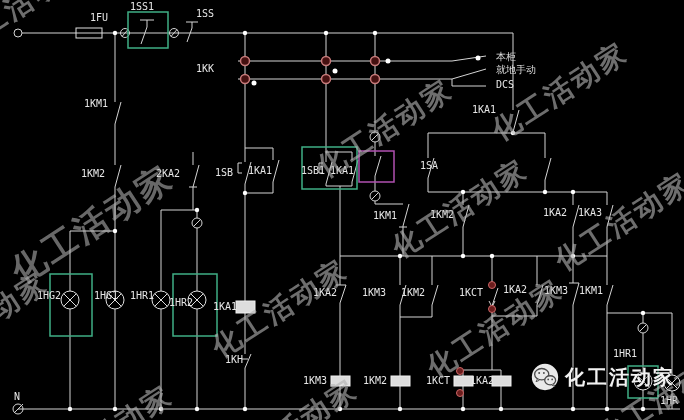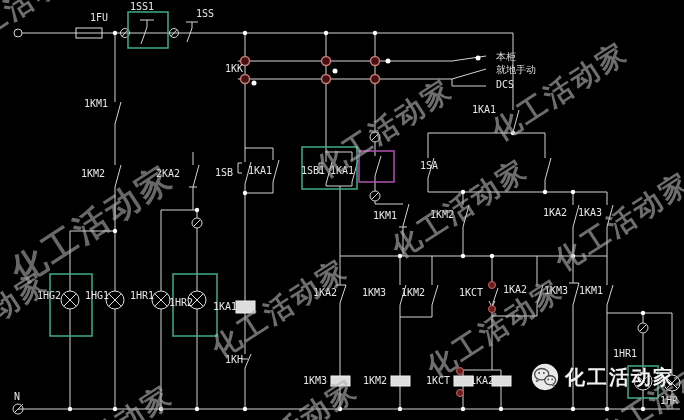--- a/index.html
+++ b/index.html
@@ -184,39 +184,39 @@
       <circle cx="254" cy="83" r="2.5"></circle>
         <circle cx="335" cy="71" r="2.5"></circle>
         <circle cx="388" cy="61" r="2.5"></circle>
         <circle cx="478" cy="58" r="2.5"></circle>
     </g>
   </svg>
 
   <span class="lbl" style="left:90px;top:13px">1FU</span>
   <span class="lbl" style="left:130px;top:2px">1SS1</span>
   <span class="lbl" style="left:196px;top:9px">1SS</span>
-  <span class="lbl" style="left:225px;top:64px">1KK</span>
+  <span class="lbl" style="left:196px;top:64px">1KK</span>
   <span class="lbl cn" style="left:496px;top:52px">本柜</span>
   <span class="lbl cn" style="left:496px;top:65px">就地手动</span>
   <span class="lbl" style="left:496px;top:80px">DCS</span>
   <span class="lbl" style="left:472px;top:105px">1KA1</span>
   <span class="lbl" style="left:84px;top:99px">1KM1</span>
   <span class="lbl" style="left:81px;top:169px">1KM2</span>
   <span class="lbl" style="left:156px;top:169px">2KA2</span>
   <span class="lbl" style="left:215px;top:168px">1SB</span>
   <span class="lbl" style="left:248px;top:166px">1KA1</span>
   <span class="lbl" style="left:301px;top:166px">1SB1</span>
   <span class="lbl" style="left:330px;top:166px">1KA1</span>
   <span class="lbl" style="left:420px;top:161px">1SA</span>
   <span class="lbl" style="left:373px;top:211px">1KM1</span>
   <span class="lbl" style="left:430px;top:210px">1KM2</span>
   <span class="lbl" style="left:543px;top:208px">1KA2</span>
   <span class="lbl" style="left:578px;top:208px">1KA3</span>
   <span class="lbl" style="left:37px;top:291px">1HG2</span>
-  <span class="lbl" style="left:85px;top:291px">1HG1</span>
+  <span class="lbl" style="left:94px;top:291px">1HG1</span>
   <span class="lbl" style="left:130px;top:291px">1HR1</span>
   <span class="lbl" style="left:169px;top:298px">1HR2</span>
   <span class="lbl" style="left:213px;top:302px">1KA1</span>
   <span class="lbl" style="left:225px;top:355px">1KH</span>
   <span class="lbl" style="left:313px;top:288px">1KA2</span>
   <span class="lbl" style="left:362px;top:288px">1KM3</span>
   <span class="lbl" style="left:401px;top:288px">1KM2</span>
   <span class="lbl" style="left:459px;top:288px">1KCT</span>
   <span class="lbl" style="left:503px;top:285px">1KA2</span>
   <span class="lbl" style="left:544px;top:286px">1KM3</span>

